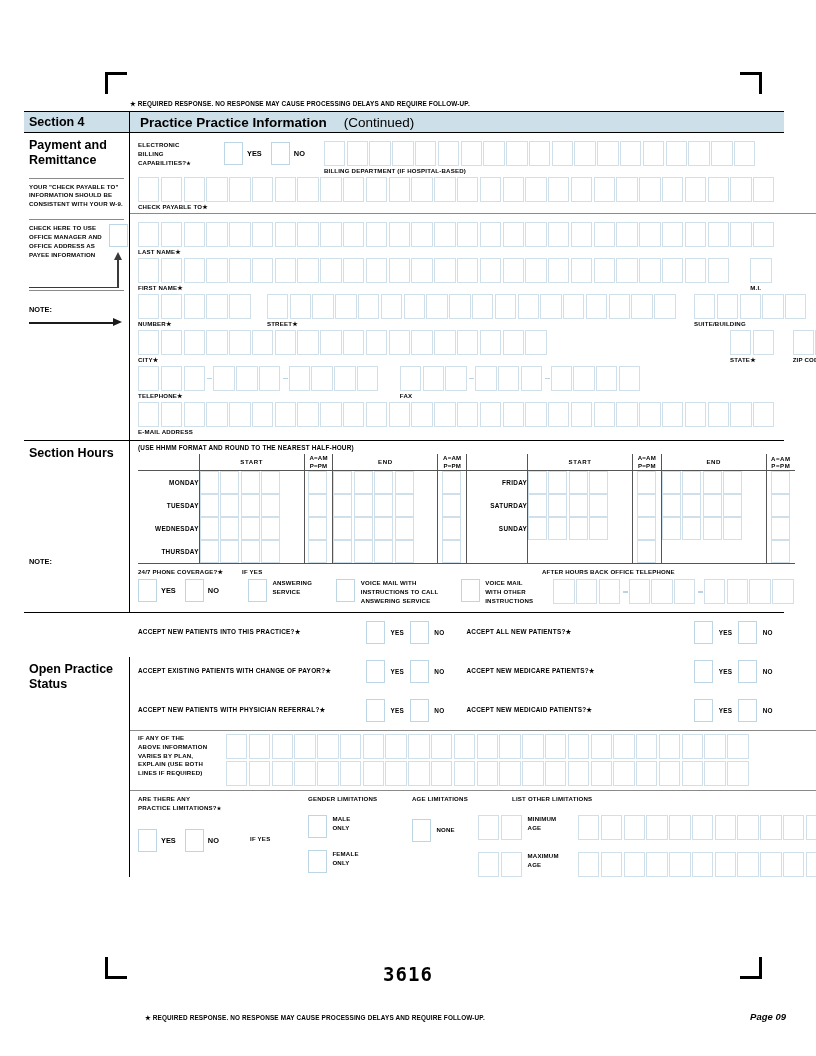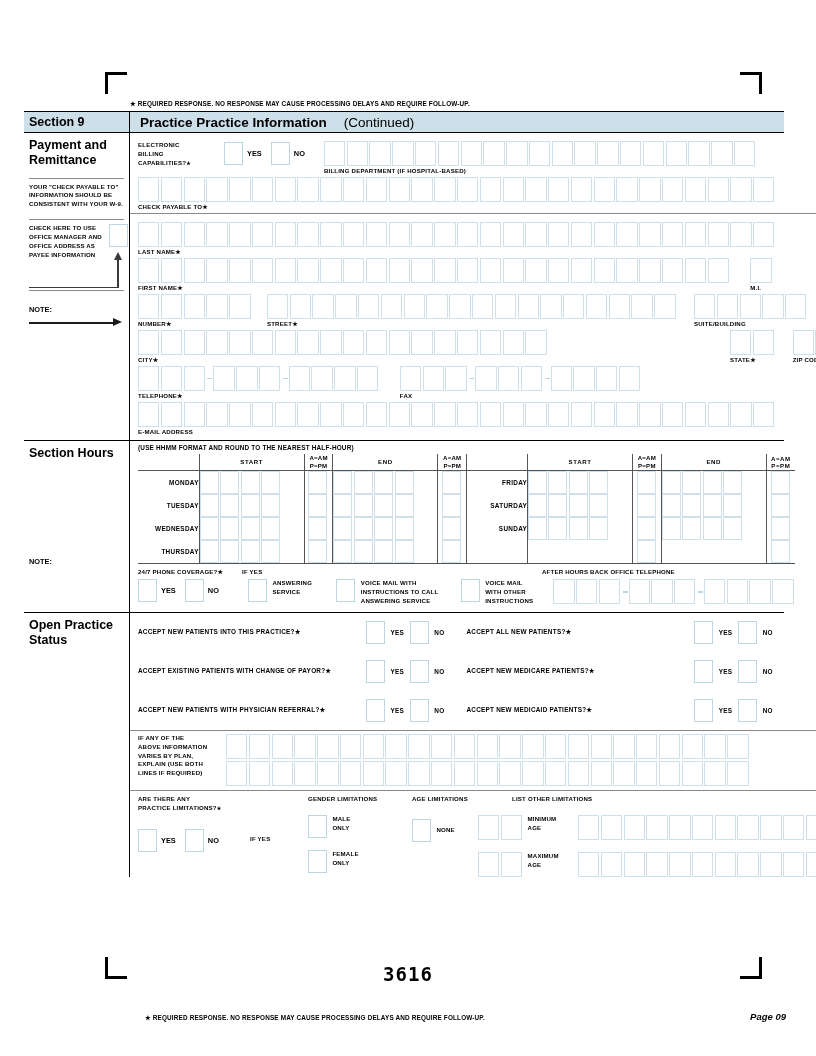--- a/index.html
+++ b/index.html
@@ -179,21 +179,21 @@
 <div class="crop br">
     <i></i>
     <i></i>
   </div>
 
 <div class="sheet">
 
   <div class="topnote">★ REQUIRED RESPONSE. NO RESPONSE MAY CAUSE PROCESSING DELAYS AND REQUIRE FOLLOW-UP.</div>
 
   <div class="banner">
-    <div class="banner-left">Section 9</div>
+    <div class="banner-left">Section 4</div>
     <div class="banner-right">
       <span>Practice Practice Information</span>
       <span class="cont">(Continued)</span>
     </div>
   </div>
 
   <div class="section">
     <div class="sec-label" style="padding-bottom:8px;">
       <div class="sec-title">Payment and<br>Remittance</div>
       <div class="hr-lite" style="margin-top:10px;"></div>
@@ -405,21 +405,21 @@
           <div class="caps" style="margin-left:4px; width:98px;">VOICE MAIL WITH<br>INSTRUCTIONS TO CALL<br>ANSWERING SERVICE</div>
           <div class="bx chk" style="margin-left:2px;"></div>
           <div class="caps" style="margin-left:4px; width:62px;">VOICE MAIL<br>WITH OTHER<br>INSTRUCTIONS</div>
           <div style="white-space:nowrap; margin-left:6px;"><span class="bx "></span><span class="bx "></span><span class="bx "></span><span class="dash"></span><span class="bx "></span><span class="bx "></span><span class="bx "></span><span class="dash"></span><span class="bx "></span><span class="bx "></span><span class="bx "></span><span class="bx "></span></div>
         </div>
       </div>
     </div>
   </div>
 
   <div class="section nobot">
-    <div class="sec-label" style="padding-bottom:6px;">
+    <div class="sec-label" style="padding-bottom:6px;margin-top:44px;">
       <div class="sec-title">Open Practice<br>Status</div>
     </div>
     <div class="sec-body">
       <div style="padding:8px 0 0 8px;">
 
         <div>
             <div class="op-row" style="margin-bottom:16px;">
               <div class="op-q" style="width:228px;">ACCEPT NEW PATIENTS INTO THIS PRACTICE?★</div>
               <span class="bx chk"></span>
               <span class="op-q" style="margin:0 6px 0 4px;">YES</span>

